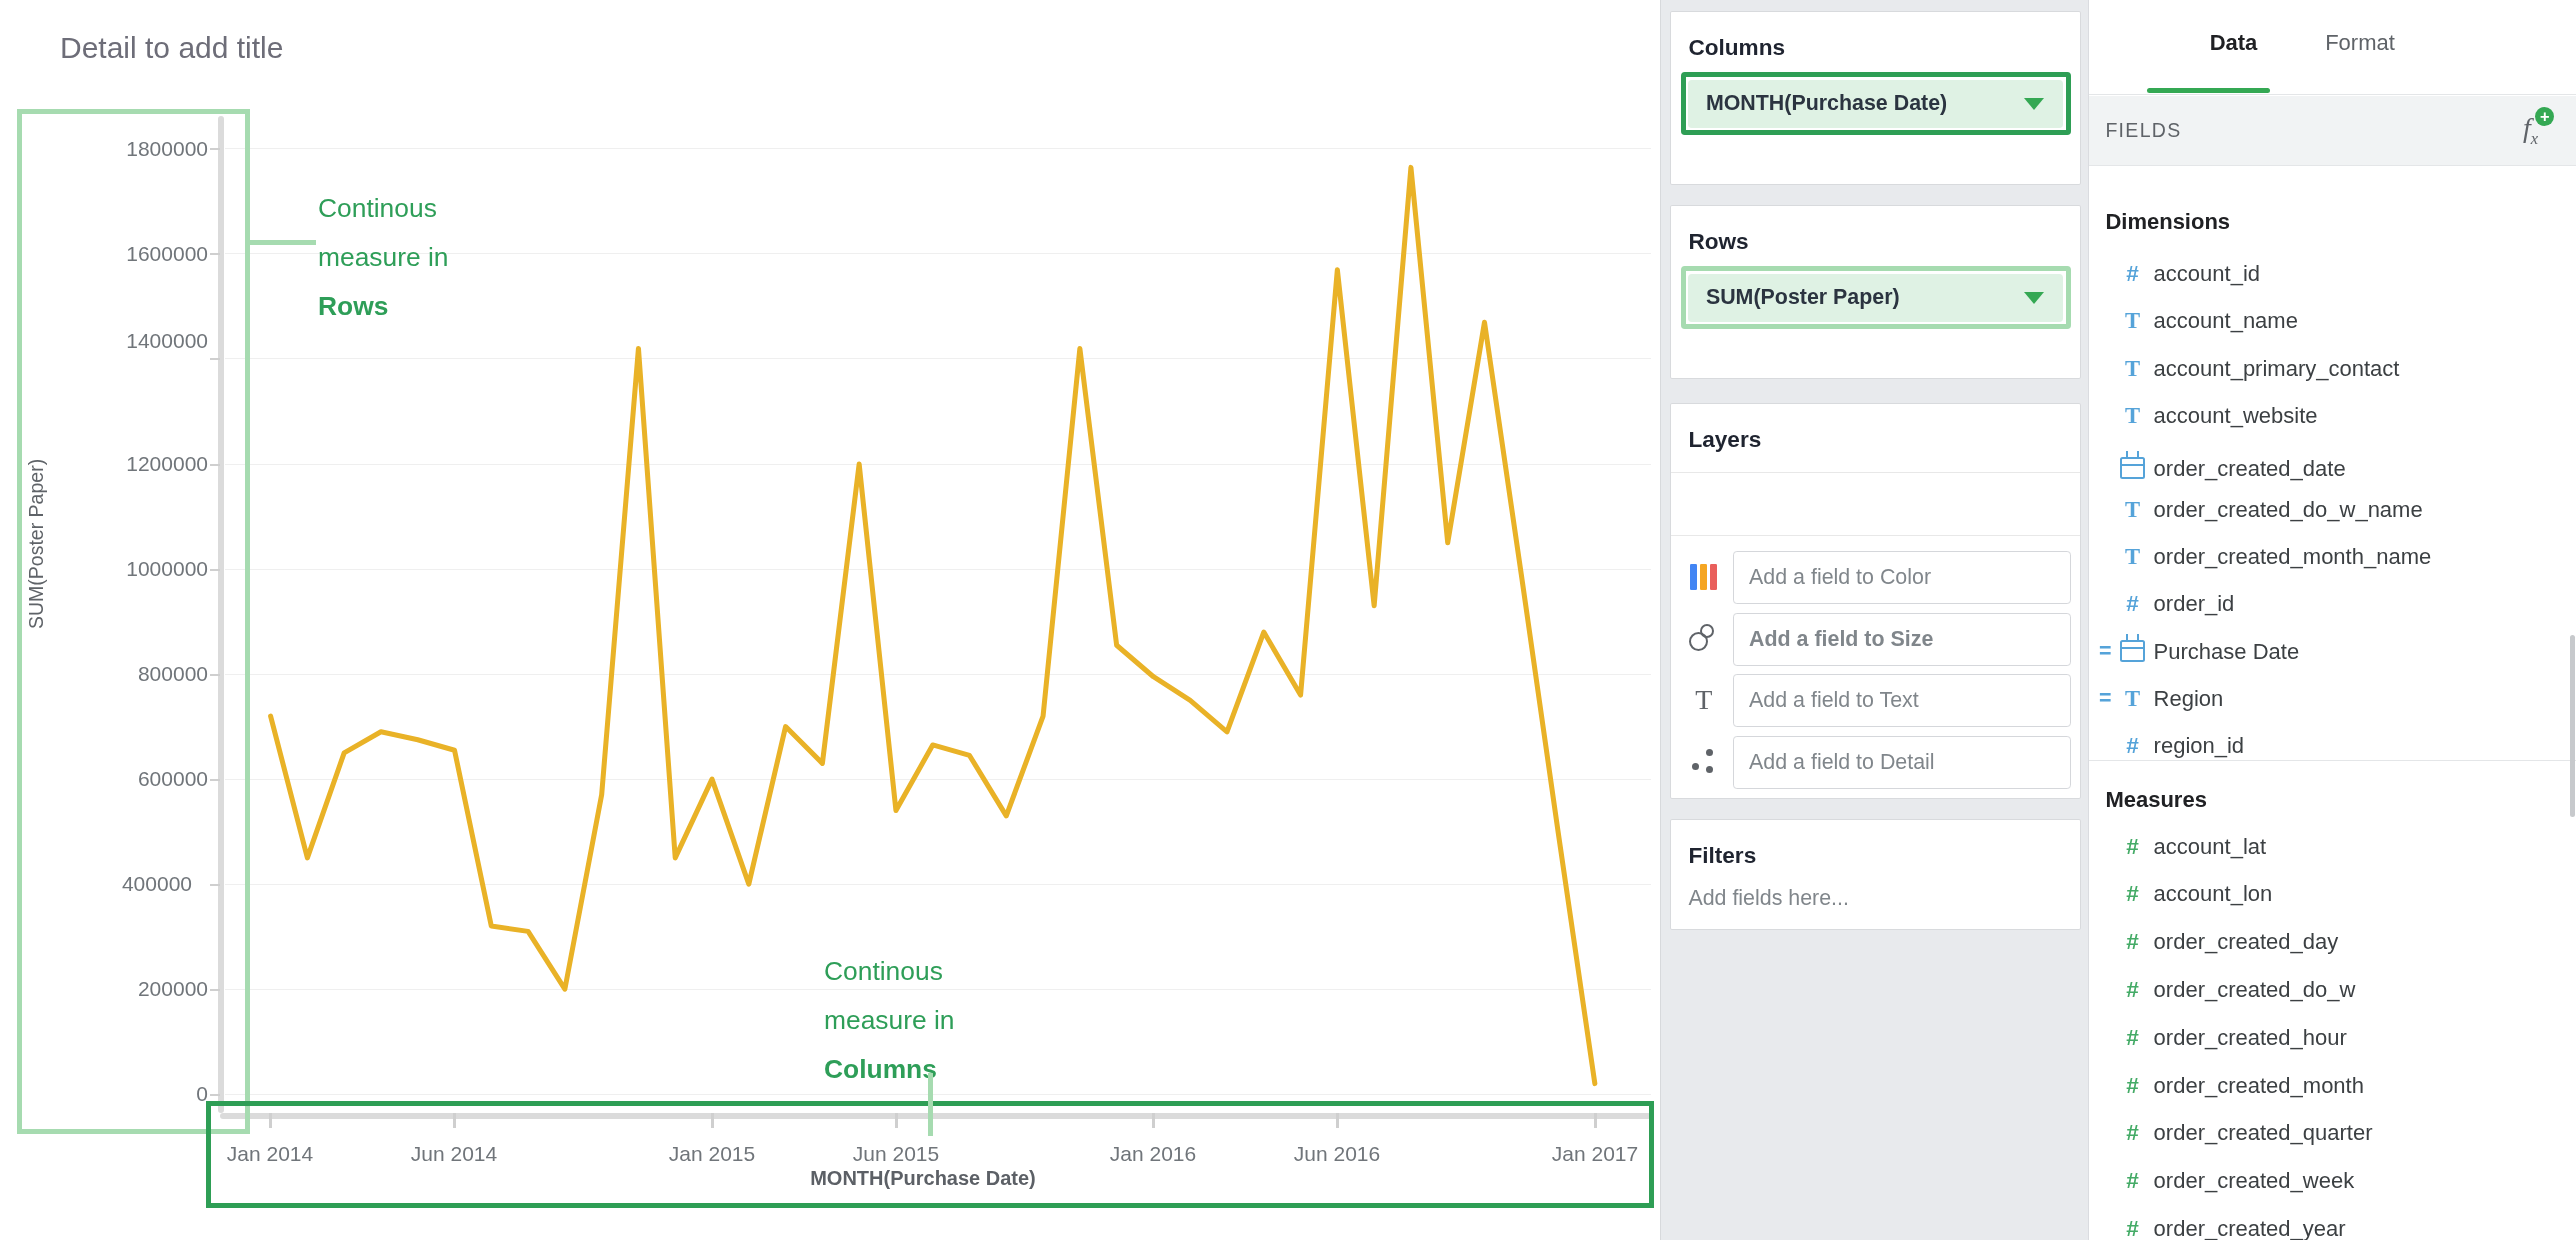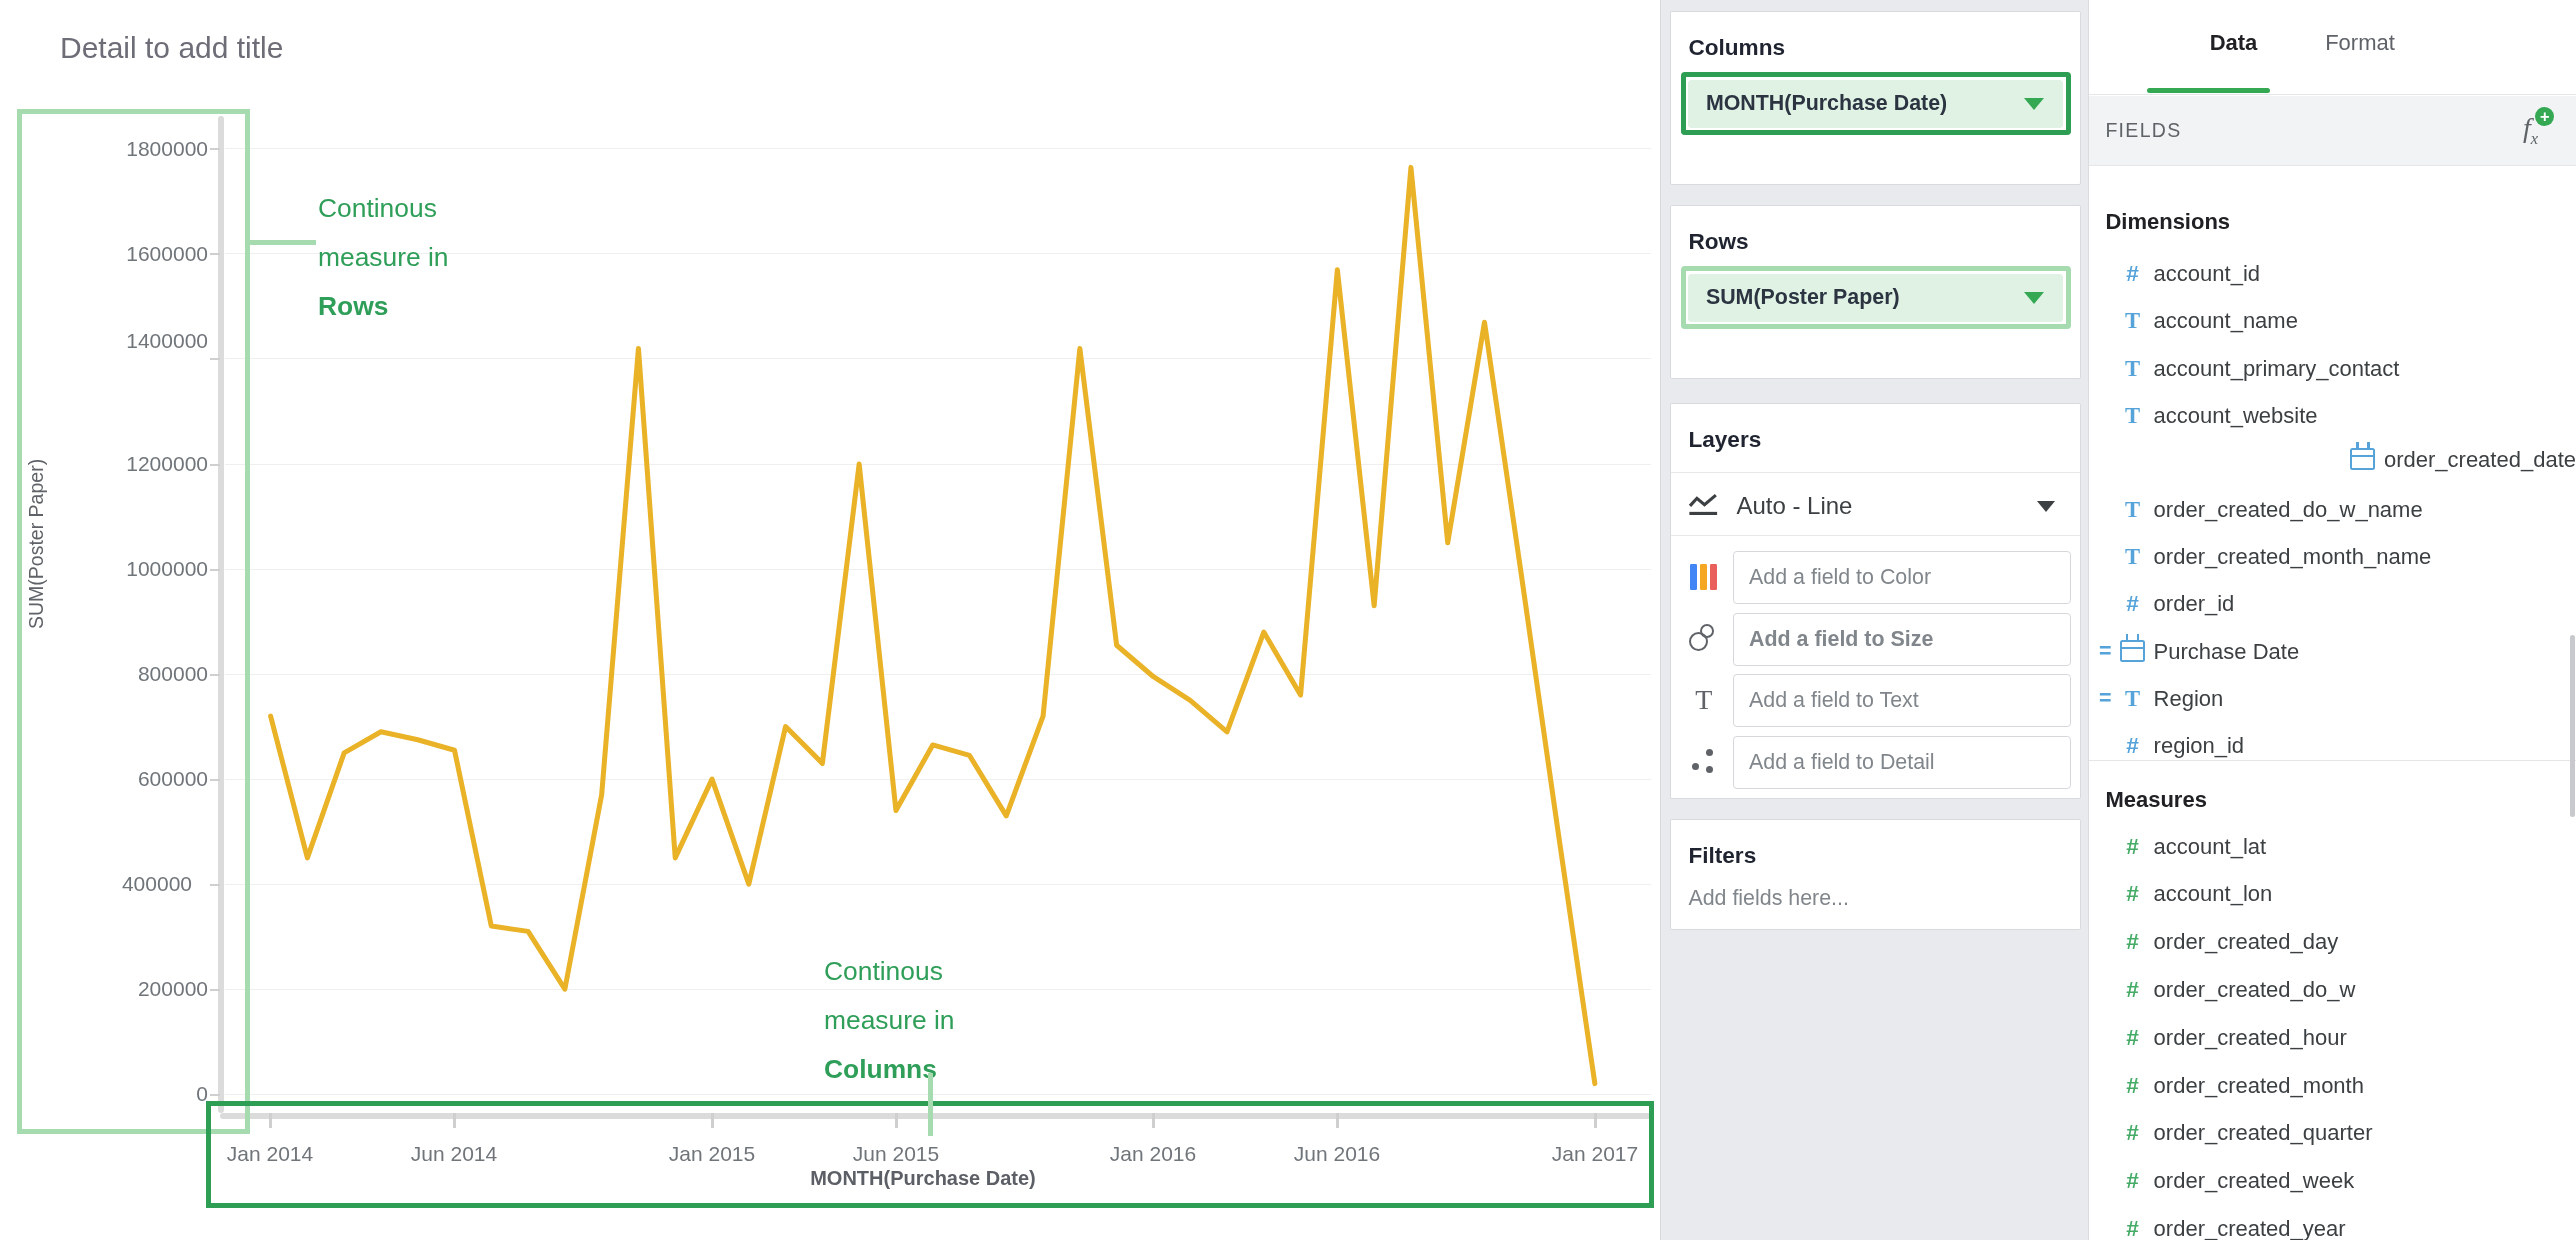--- a/index.html
+++ b/index.html
@@ -196,30 +196,20 @@
         <div class="pill">
           <span class="pill-label">SUM(Poster Paper)</span>
           <span class="caret-down"></span>
         </div>
       </div>
     </div>
 
     <div class="card" style="top:403px; height:396px;">
       <div class="card-title">Layers</div>
       <div class="divider" style="top:68px;"></div>
-      <div class="autoline-row" style="top:77px; left:17.6px; position:absolute;">
-        <span class="linechart-icon">
-          <svg width="33" height="29" viewBox="0 0 52 46">
-              <polyline points="3,22 14,10 26,20 44,5" fill="none" stroke="#3c4043" stroke-width="5"></polyline>
-              <line x1="2" y1="34" x2="46" y2="34" stroke="#3c4043" stroke-width="5"></line>
-            </svg>
-        </span>
-        <span class="autoline-label">Auto - Line</span>
-        <span class="caret-dark"></span>
-      </div>
       <div class="divider" style="top:131px;"></div>
       <div id="layer-rows">
   <div class="layer-row" style="top: 146px;">
     <span class="icon-cell">
               <span class="color-icon">
                 <i style="background: rgb(66, 133, 244);"></i>
                 <i style="background: rgb(245, 166, 35);"></i>
                 <i style="background: rgb(233, 95, 92);"></i>
               </span>
             </span>
@@ -300,21 +290,21 @@
     <span class="field-icon"><span class="blue" style="font-family: &quot;Liberation Serif&quot;, serif;">T</span></span>
     <span class="field-label">account_primary_contact</span>
   </div>
 
   <div class="field-item" style="top: 392px;">
     <span class="field-eq"></span>
     <span class="field-icon"><span class="blue" style="font-family: &quot;Liberation Serif&quot;, serif;">T</span></span>
     <span class="field-label">account_website</span>
   </div>
 
-  <div class="field-item" style="top: 436px; justify-content: flex-end;">
+  <div class="field-item" style="top: 445px;">
     <span class="field-eq"></span>
     <span class="field-icon"><span class="cal-icon"><i></i></span></span>
     <span class="field-label">order_created_date</span>
   </div>
 
   <div class="field-item" style="top: 486px;">
     <span class="field-eq"></span>
     <span class="field-icon"><span class="blue" style="font-family: &quot;Liberation Serif&quot;, serif;">T</span></span>
     <span class="field-label">order_created_do_w_name</span>
   </div>

